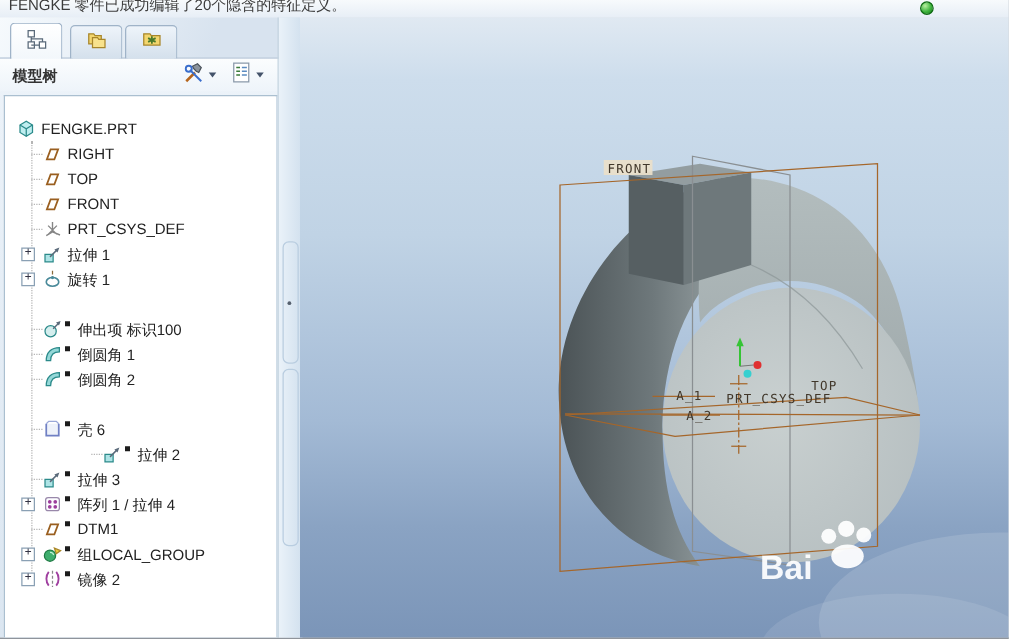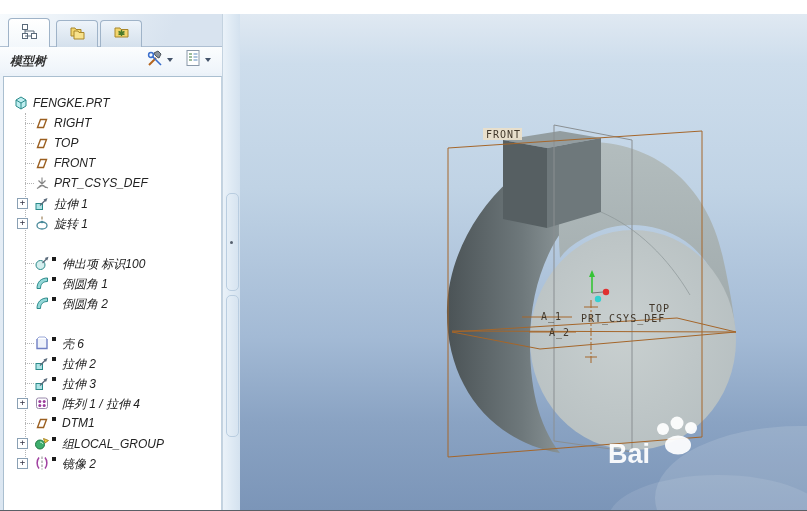--- a/index.html
+++ b/index.html
@@ -8,21 +8,21 @@
        border-bottom:1px solid #5a5f66;box-sizing:border-box;}
   
   #statusbar{position:absolute;left:0;top:0;width:807px;height:14px;
     background:linear-gradient(#f7fafc,#e7eef6);border-bottom:1px solid #d3dce6;overflow:hidden;}
   #status-msg{position:absolute;left:7px;top:-4px;font-size:12px;color:#3c3c3c;white-space:nowrap;}
   #status-ball{position:absolute;left:736px;top:1px;width:11px;height:11px;border-radius:50%;
     background:radial-gradient(circle at 35% 30%,#b8f0a0,#3db33d 55%,#187a18);
     border:1px solid #0e6a12;box-sizing:border-box;}
   
   #navigator{position:absolute;left:0;top:14px;width:242px;height:497px;
-    background:linear-gradient(#eef4fa,#dbe6f1);font-style:italic;}
+    background:linear-gradient(#eef4fa,#dbe6f1);}
   #tabstrip{position:absolute;left:0;top:0;width:240px;height:32px;
     background:linear-gradient(115deg,#f6fafd,#d8e3ef 70%);border-bottom:1px solid #aebfd2;}
   .tab{position:absolute;top:6px;height:26px;width:40px;border:1px solid #9fb3c8;
     border-bottom:none;border-radius:4px 4px 0 0;
     background:linear-gradient(#eef4fa,#d4e0ec);display:flex;align-items:center;justify-content:center;}
   .tab.sel{background:linear-gradient(#ffffff,#f2f7fb);top:4px;height:29px;}
   .tab svg{width:17px;height:17px;}
   #tab1{left:8px;} #tab2{left:56px;} #tab3{left:100px;}
   
   #treeheader{position:absolute;left:0;top:33px;width:240px;height:26px;
@@ -59,20 +59,24 @@
   #scene{position:absolute;left:0;top:0;}
   .cad-label{font-family:"DejaVu Sans Mono",monospace;font-size:10px;fill:#41372a;letter-spacing:1px;}
   #watermark-text{font-family:"Liberation Sans",sans-serif;font-weight:bold;font-size:27px;
     fill:rgba(255,255,255,0.93);}
 </style>
 </head>
 <body>
 
 <div id="app">
 
+  <div id="statusbar">
+    <div id="status-msg">FENGKE 零件已成功编辑了20个隐含的特征定义。</div>
+    <div id="status-ball"></div>
+  </div>
 
   <div id="navigator">
     <div id="tabstrip">
       <div class="tab sel" id="tab1">
         <span><svg viewBox="0 0 17 17">
               <rect x="1.5" y="1.5" width="5" height="5" fill="#fff" stroke="#5a6a7a"></rect>
               <rect x="1.5" y="10.5" width="5" height="5" fill="#fff" stroke="#5a6a7a"></rect>
               <rect x="10.5" y="10.5" width="5" height="5" fill="#fff" stroke="#5a6a7a"></rect>
               <path d="M4 6.5v4M4 13h6.5M13 10.5V8H4" fill="none" stroke="#5a6a7a"></path>
             </svg></span>
@@ -196,21 +200,21 @@
         </div>
         <div class="tree-row" style="top: 256px;">
           <span class="stub"></span>
           <span class="t-icon" style="left:30px"><svg viewBox="0 0 16 16">
               <path d="M3 4v9.5h10V4" fill="#eef2fa" stroke="#7080c4" stroke-width="1.4"></path>
               <path d="M3 4l2-2h6l2 2" fill="none" stroke="#9aa8d8"></path>
             </svg></span>
           <span class="marker" style="left:48px"></span>
           <span class="label" style="left:58px">壳 6</span>
         </div>
-        <div class="tree-row" style="top: 276px;">
+        <div class="tree-row" style="top: 276px; margin-left: 48px;">
           <span class="stub"></span>
           <span class="t-icon" style="left:30px"><svg viewBox="0 0 16 16">
               <rect x="2" y="8.5" width="6.5" height="6" fill="#aee4e6" stroke="#2b8a8a"></rect>
               <path d="M6 10.5 12 4.5" stroke="#5a6a7a" stroke-width="1.2"></path>
               <polygon points="13.5,3 9.5,4.5 12,7" fill="#5a6a7a"></polygon>
             </svg></span>
           <span class="marker" style="left:48px"></span>
           <span class="label" style="left:58px">拉伸 2</span>
         </div>
         <div class="tree-row" style="top: 296px;">

